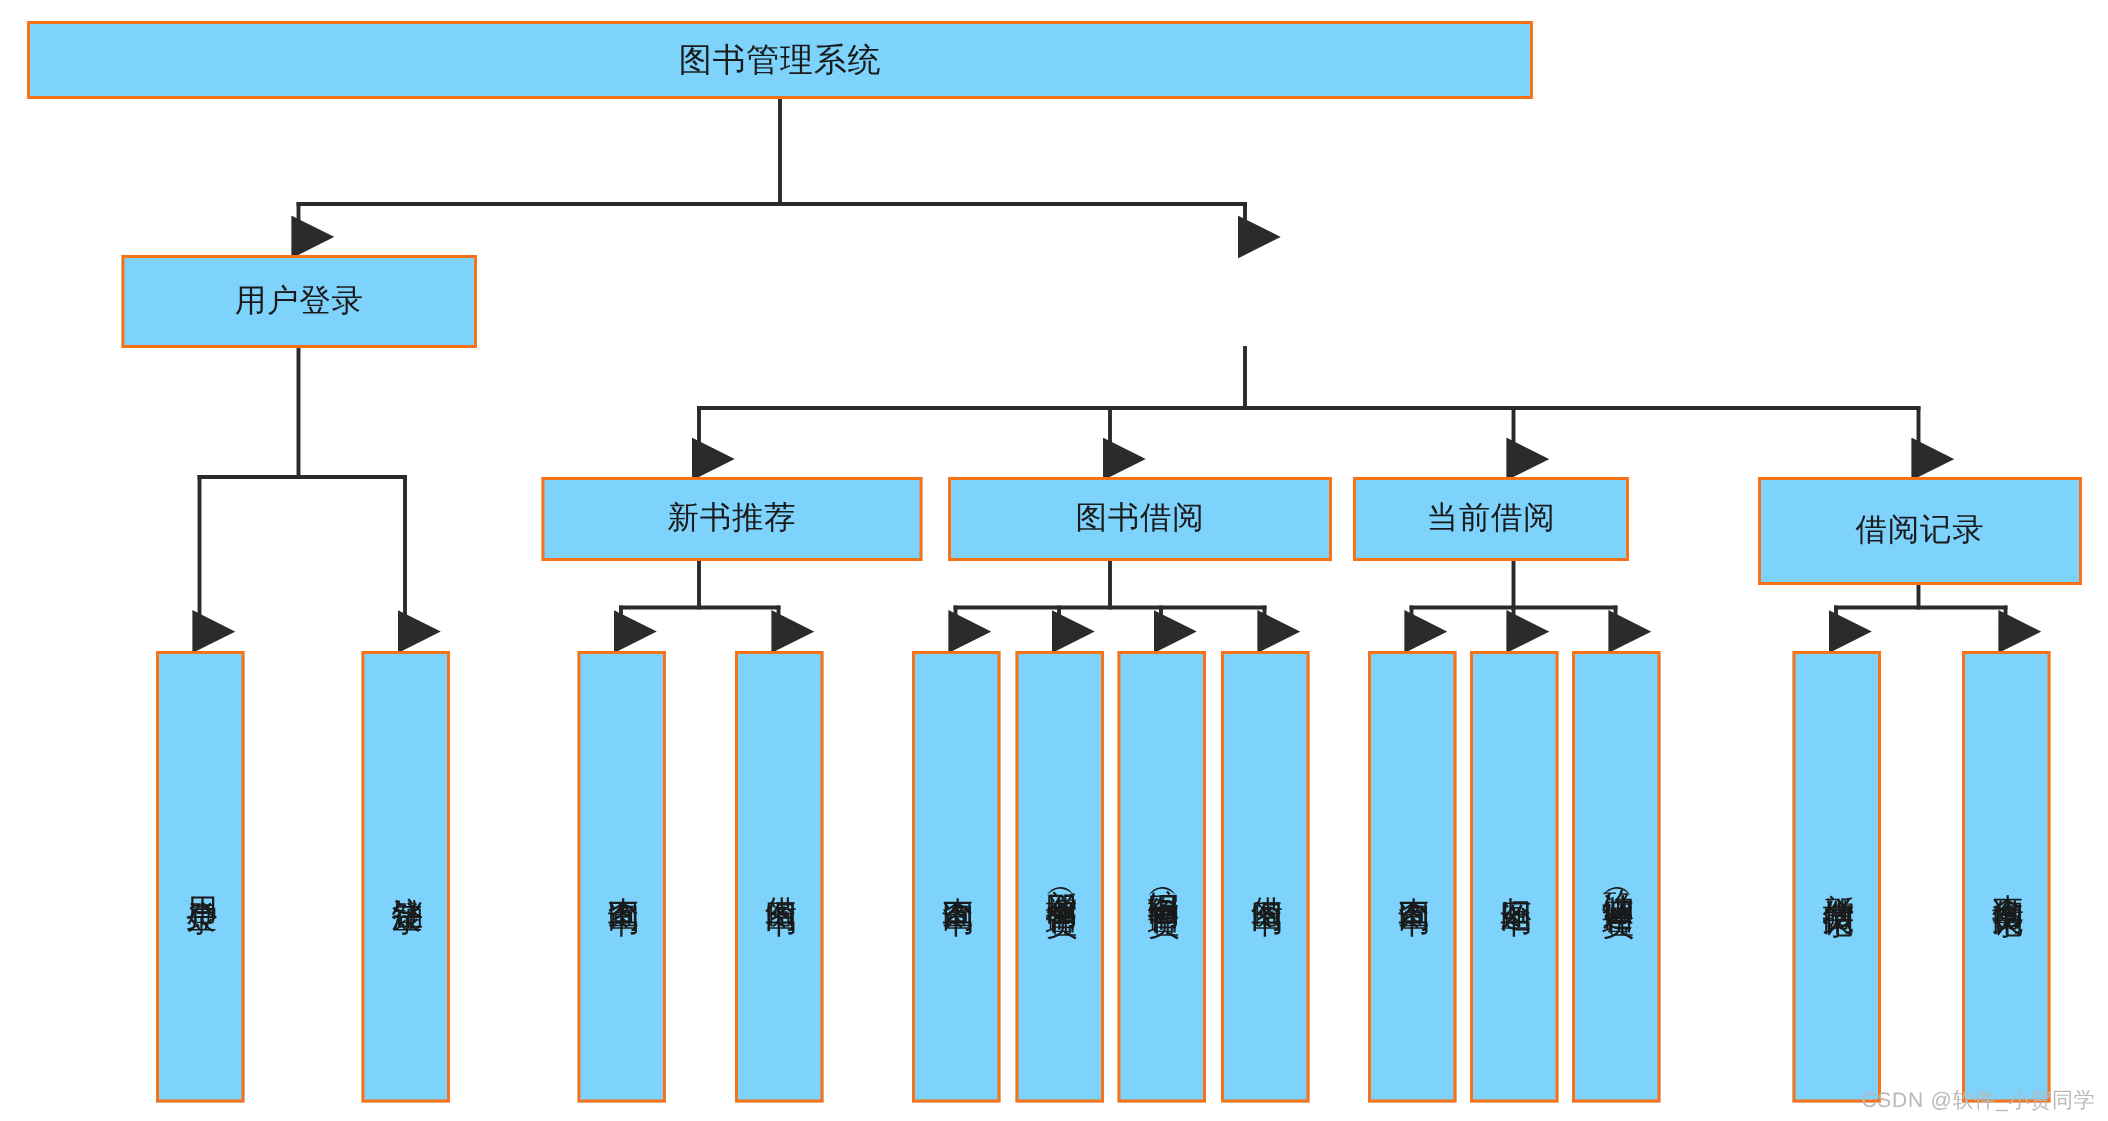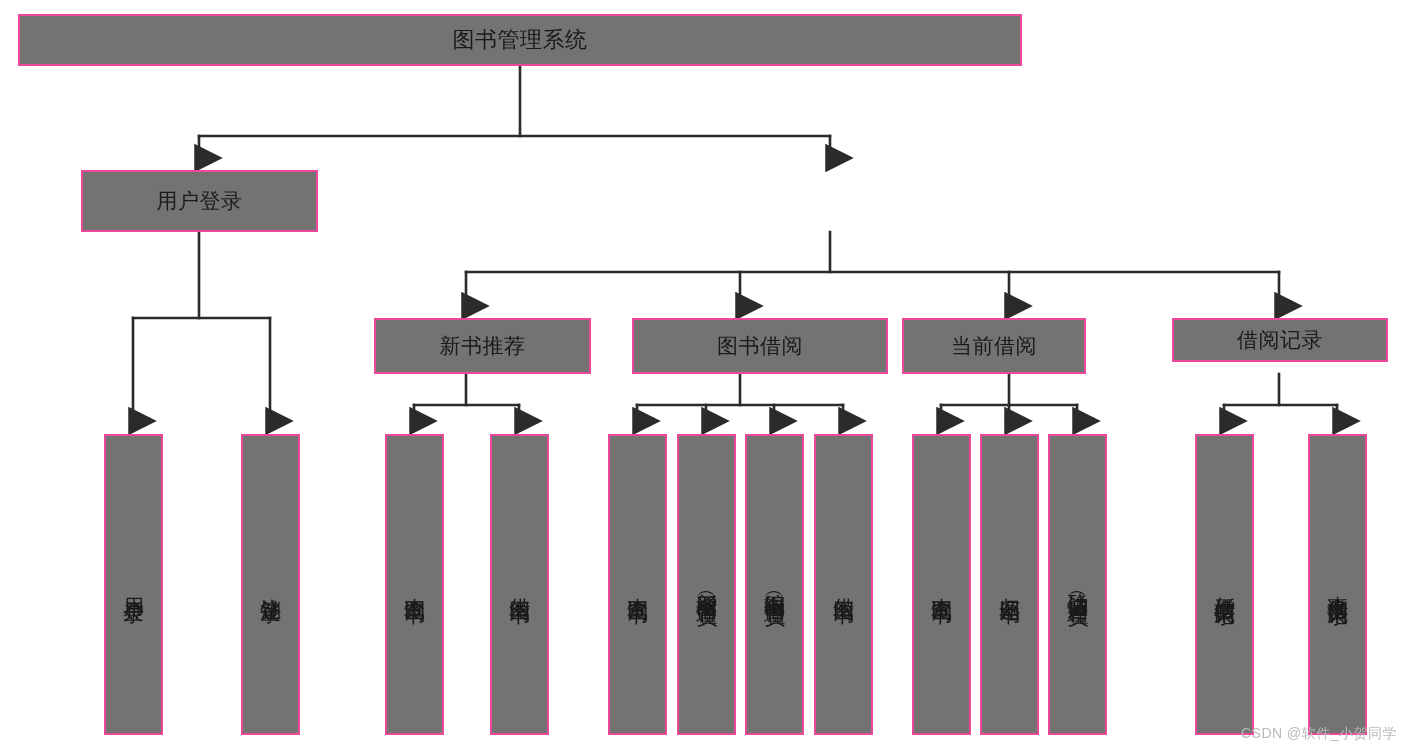--- a/index.html
+++ b/index.html
@@ -23,22 +23,22 @@
     position: absolute;
     left: 0;
     top: 0;
     width: 1405px;
     height: 747px;
     pointer-events: none;
   }
   .node {
     position: absolute;
     box-sizing: border-box;
-    background: #737373;
-    border: 2px solid #ec4899;
+    background: #7dd3fc;
+    border: 2px solid #f97316;
     display: flex;
     align-items: center;
     justify-content: center;
     overflow: hidden;
   }
   .node-label {
     color: #1a1a1a;
     letter-spacing: 0.5px;
     white-space: nowrap;
   }
@@ -130,30 +130,30 @@
   </svg>
 
   <div class="node root horizontal" style="left:18px; top:14px; width:1004px; height:52px;">
     <span class="node-label">图书管理系统</span>
   </div>
 
   <div class="node horizontal" style="left:81px; top:170px; width:237px; height:62px;">
     <span class="node-label">用户登录</span>
   </div>
 
-  <div class="node horizontal" style="left:374px; top:318px; width:217px; height:56px;">
+  <div class="node horizontal" style="left:361px; top:318px; width:254px; height:56px;font-family:Liberation Serif, serif;">
     <span class="node-label">新书推荐</span>
   </div>
   <div class="node horizontal" style="left:632px; top:318px; width:256px; height:56px;">
     <span class="node-label">图书借阅</span>
   </div>
   <div class="node horizontal" style="left:902px; top:318px; width:184px; height:56px;">
     <span class="node-label">当前借阅</span>
   </div>
-  <div class="node horizontal" style="left:1172px; top:318px; width:216px; height:44px;">
+  <div class="node horizontal" style="left:1172px; top:318px; width:216px; height:72px;">
     <span class="node-label">借阅记录</span>
   </div>
 
   <div class="node vertical" style="left:104px; top:434px; width:59px; height:301px;">
     <span class="node-label">用户登录</span>
   </div>
   <div class="node vertical" style="left:241px; top:434px; width:59px; height:301px;">
     <span class="node-label">注销登录</span>
   </div>
 

